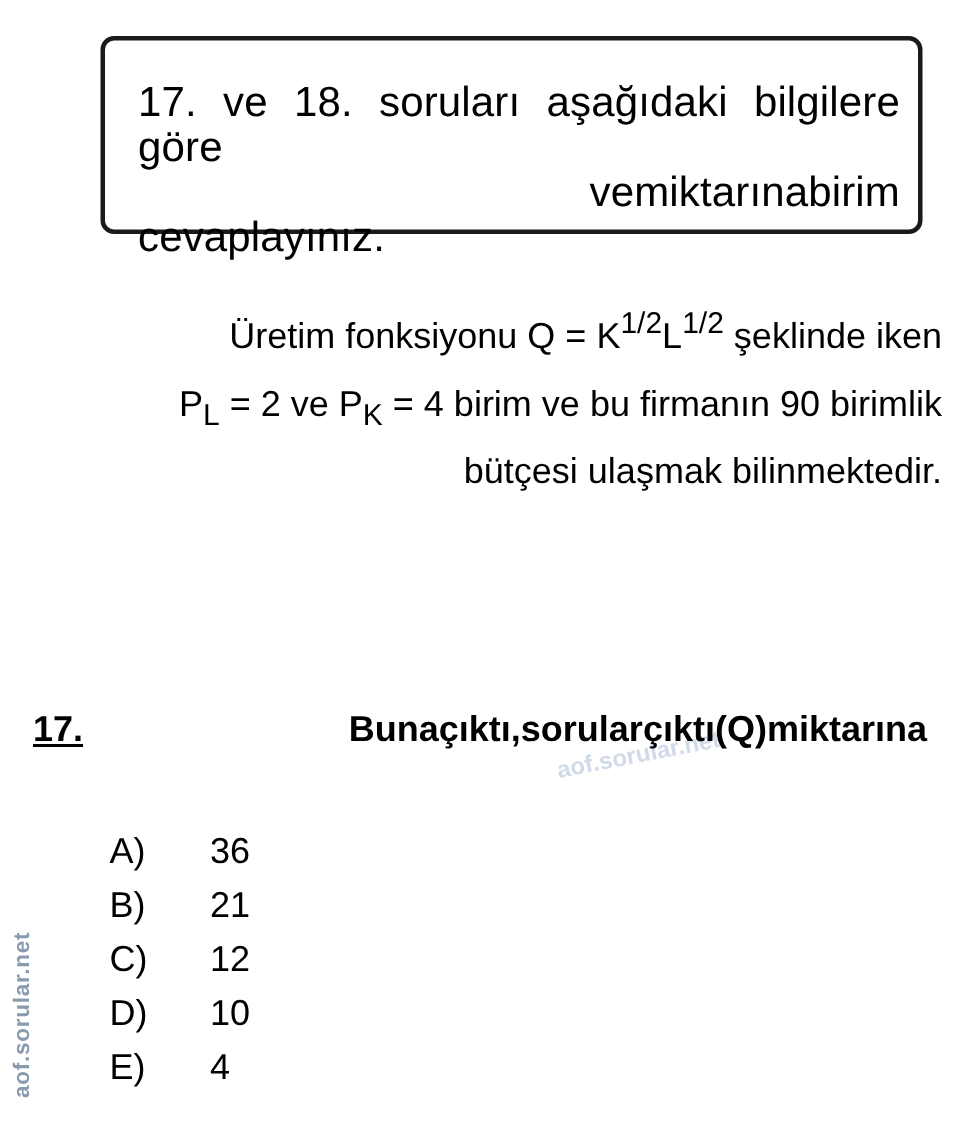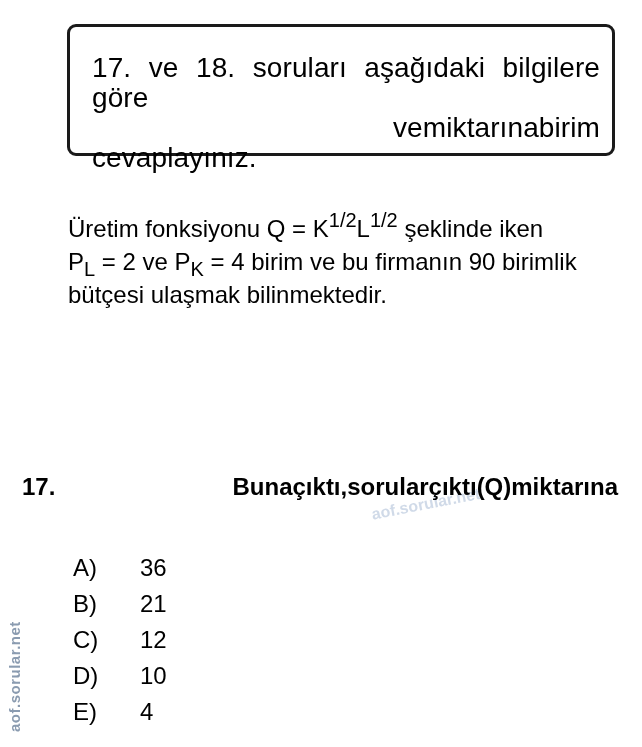--- a/index.html
+++ b/index.html
@@ -37,24 +37,25 @@
       text-align-last: left;
       letter-spacing: 0.1px;
     }
     .justify-line {
       display: flex;
       justify-content: flex-end;
     }
     .stem {
       position: absolute;
       left: 68px;
-      top: 213px;
+      top: 203px;
       width: 560px;
       font-size: 24px;
-      line-height: 32px;
+      line-height: 44px;
+      text-align: right;
     }
     .stem .line { white-space: nowrap; }
     .sup {
       font-size: 20px;
       position: relative;
       top: -10px;
     }
     .sub {
       font-size: 20px;
       position: relative;
@@ -66,20 +67,21 @@
       top: 471px;
       width: 596px;
       font-weight: bold;
       font-size: 24px;
       line-height: 32px;
     }
     .q-num {
       position: absolute;
       left: 0;
       top: 0;
+      text-decoration: underline;
     }
     .q-text {
       position: absolute;
       left: 48px;
       top: 0;
       width: 548px;
     }
     .q-line1 {
       display: flex;
       justify-content: flex-end;

